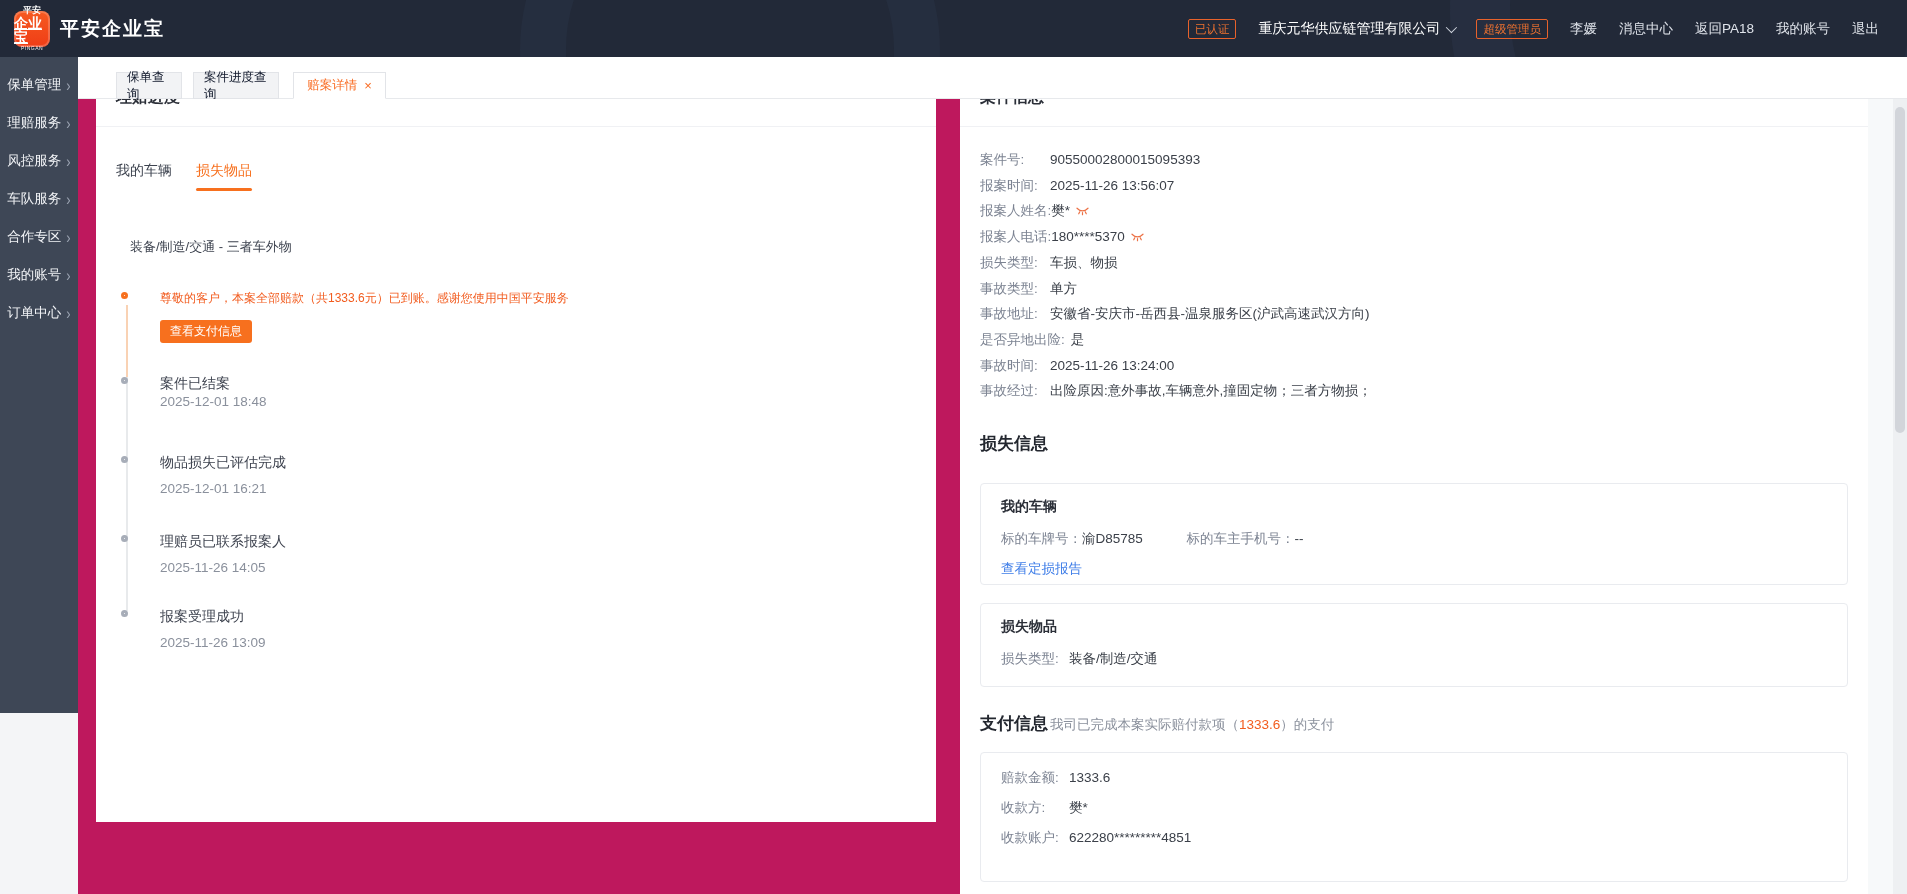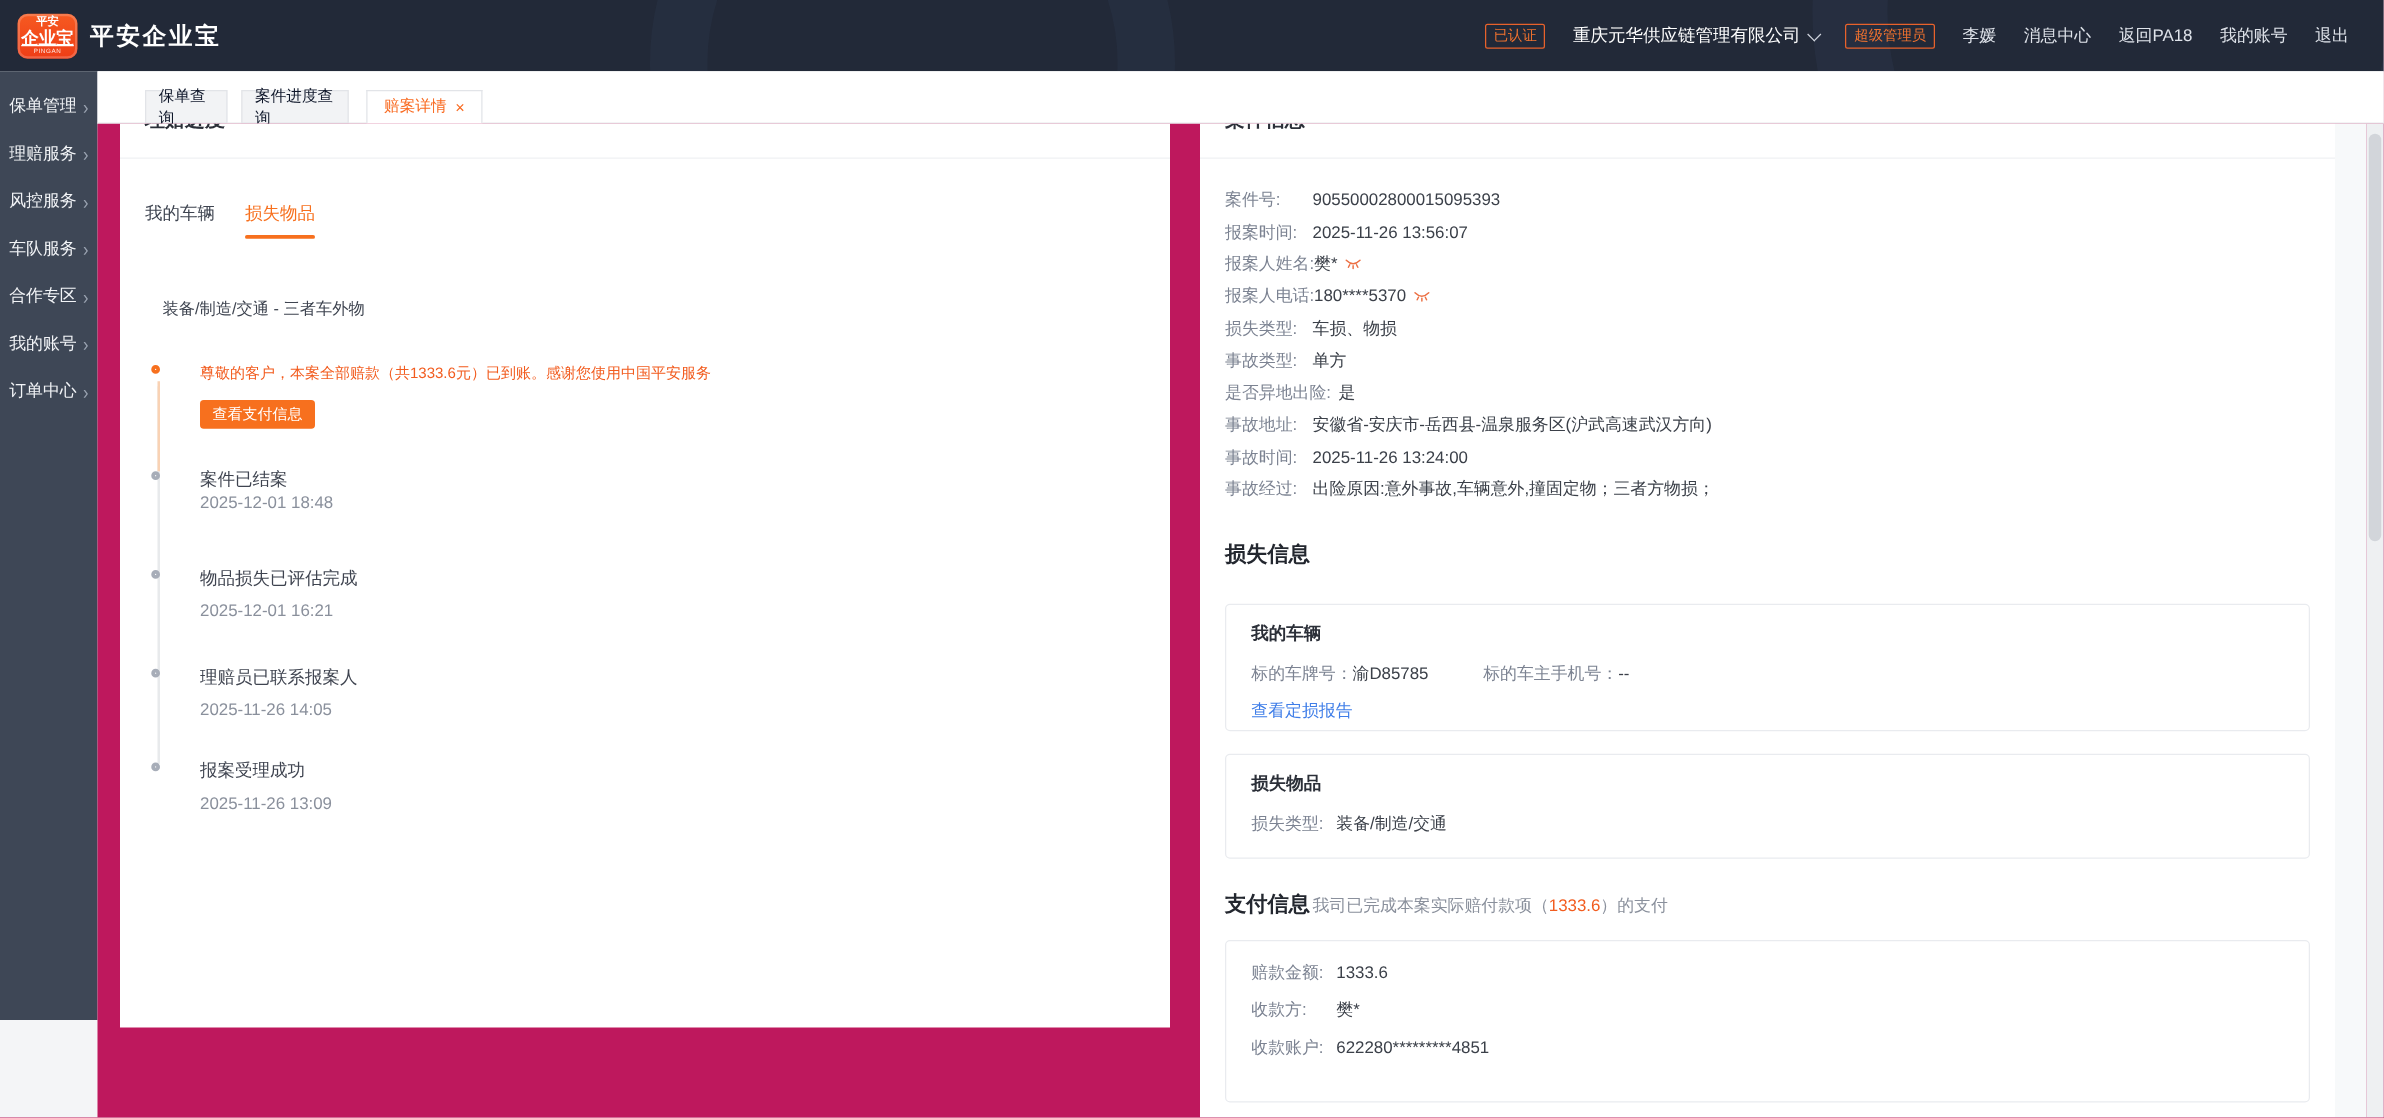--- a/index.html
+++ b/index.html
@@ -4,33 +4,33 @@
 <style>
   * { margin:0; padding:0; box-sizing:border-box; }
   html,body { width:1907px; height:894px; overflow:hidden; }
   body { font-family:"Liberation Sans","DejaVu Sans",sans-serif; background:#f4f5f7; position:relative; }
 
   
   .header { position:absolute; left:0; top:0; width:1907px; height:57px; background:#222938; display:flex; align-items:center; justify-content:space-between; padding:0 28px 0 14px; overflow:hidden; }
   .header .deco1 { position:absolute; left:520px; top:-160px; width:420px; height:420px; border-radius:50%; border:46px solid rgba(90,110,160,0.07); }
   .header .deco2 { position:absolute; left:1450px; top:-250px; width:520px; height:520px; border-radius:50%; border:60px solid rgba(90,110,160,0.08); }
   .logo-wrap { display:flex; align-items:center; gap:10px; position:relative; }
-  .logo-icon { width:48px; height:36px; background:linear-gradient(180deg,#f65a21,#ef3d16); border-radius:8px; box-shadow:inset 0 0 0 2px #fff3; color:#fff; display:flex; flex-direction:column; align-items:center; justify-content:center; line-height:1; }
+  .logo-icon { width:36px; height:36px; background:linear-gradient(180deg,#f65a21,#ef3d16); border-radius:8px; box-shadow:inset 0 0 0 2px #fff3; color:#fff; display:flex; flex-direction:column; align-items:center; justify-content:center; line-height:1; }
   .logo-icon .l1 { font-size:9px; font-weight:bold; }
   .logo-icon .l2 { font-size:14px; font-weight:bold; margin-top:1px;text-decoration:underline; }
   .logo-icon .l3 { font-size:5px; margin-top:2px; letter-spacing:0.5px; opacity:.9; }
   .logo-text { color:#ffffff; font-size:19px; font-weight:bold; letter-spacing:2px; }
   .hnav { display:flex; align-items:center; gap:22px; position:relative; color:#dfe3ea; font-size:13.5px; white-space:nowrap; }
   .hbadge { border:1px solid #e8622b; color:#f0722f; font-size:11.5px; padding:1px 6px; border-radius:2px; line-height:16px; }
   .company { color:#fff; font-size:14px; display:flex; align-items:center; gap:6px; cursor:pointer; }
   .caret { display:inline-block; width:8px; height:8px; border-right:1.5px solid #cfd4dd; border-bottom:1.5px solid #cfd4dd; transform:rotate(45deg) translateY(-2px); }
   .hlink { cursor:pointer; }
 
   
-  .sidebar { position:absolute; left:0; top:57px; width:78px; height:759px; background:#3e4756; padding-top:9px; }
+  .sidebar { position:absolute; left:0; top:57px; width:78px; height:656px; background:#3e4756; padding-top:9px; }
   .side-item { height:38px; display:flex; align-items:center; justify-content:center; gap:5px; color:#f2f4f7; font-size:13.5px; cursor:pointer; }
   .side-item .chev { color:#9aa3b1; font-size:13px; transform:scaleY(1.2); }
 
   
   .tabbar { position:absolute; left:78px; top:57px; width:1829px; height:42px; background:#ffffff; border-bottom:1px solid #e7e9ec; }
   .tab { position:absolute; bottom:-1px; height:27px; display:flex; align-items:center; justify-content:center; gap:7px; font-size:12.5px; color:#0f172a; background:#f2f3f5; border:1px solid #e2e4e8; cursor:pointer; padding:0 10px; }
   .tab.t1 { left:38px; width:66px; }
   .tab.t2 { left:115px; width:86px; }
   .tab.active { left:215px; width:93px; background:#fff; border-bottom-color:#fff; color:#f96a20; }
   .tab .close { color:#f96a20; font-size:13px; }
@@ -202,22 +202,22 @@
       <div class="frow"><span class="flabel">案件号:</span><span>90550002800015095393</span></div>
       <div class="frow"><span class="flabel">报案时间:</span><span>2025-11-26 13:56:07</span></div>
       <div class="frow"><span class="flabel">报案人姓名:</span><span>樊*</span><svg class="eye" width="15" height="11" viewBox="0 0 16 12">
             <path d="M2 3.5 Q8 9.5 14 3.5 M5 7.4 L3.9 9.6 M8 8.2 L8 10.6 M11 7.4 L12.1 9.6" fill="none" stroke="#ec7044" stroke-width="1.3" stroke-linecap="round"></path>
           </svg></div>
       <div class="frow"><span class="flabel">报案人电话:</span><span>180****5370</span><svg class="eye" width="15" height="11" viewBox="0 0 16 12">
             <path d="M2 3.5 Q8 9.5 14 3.5 M5 7.4 L3.9 9.6 M8 8.2 L8 10.6 M11 7.4 L12.1 9.6" fill="none" stroke="#ec7044" stroke-width="1.3" stroke-linecap="round"></path>
           </svg></div>
       <div class="frow"><span class="flabel">损失类型:</span><span>车损、物损</span></div>
       <div class="frow"><span class="flabel">事故类型:</span><span>单方</span></div>
+      <div class="frow"><span class="flabel">事故地址:</span><span>安徽省-安庆市-岳西县-温泉服务区(沪武高速武汉方向)</span></div>
       <div class="frow wide"><span class="flabel">是否异地出险:</span><span>是</span></div>
-      <div class="frow"><span class="flabel">事故地址:</span><span>安徽省-安庆市-岳西县-温泉服务区(沪武高速武汉方向)</span></div>
       <div class="frow"><span class="flabel">事故时间:</span><span>2025-11-26 13:24:00</span></div>
       <div class="frow"><span class="flabel">事故经过:</span><span>出险原因:意外事故,车辆意外,撞固定物；三者方物损；</span></div>
     </div>
 
     <div class="sec-title" style="top:333px;">损失信息</div>
 
     <div class="card" style="top:384px; height:102px;">
       <div class="ctitle">我的车辆</div>
       <div class="crow">
         <span class="clabel">标的车牌号：</span><span>渝D85785</span>

